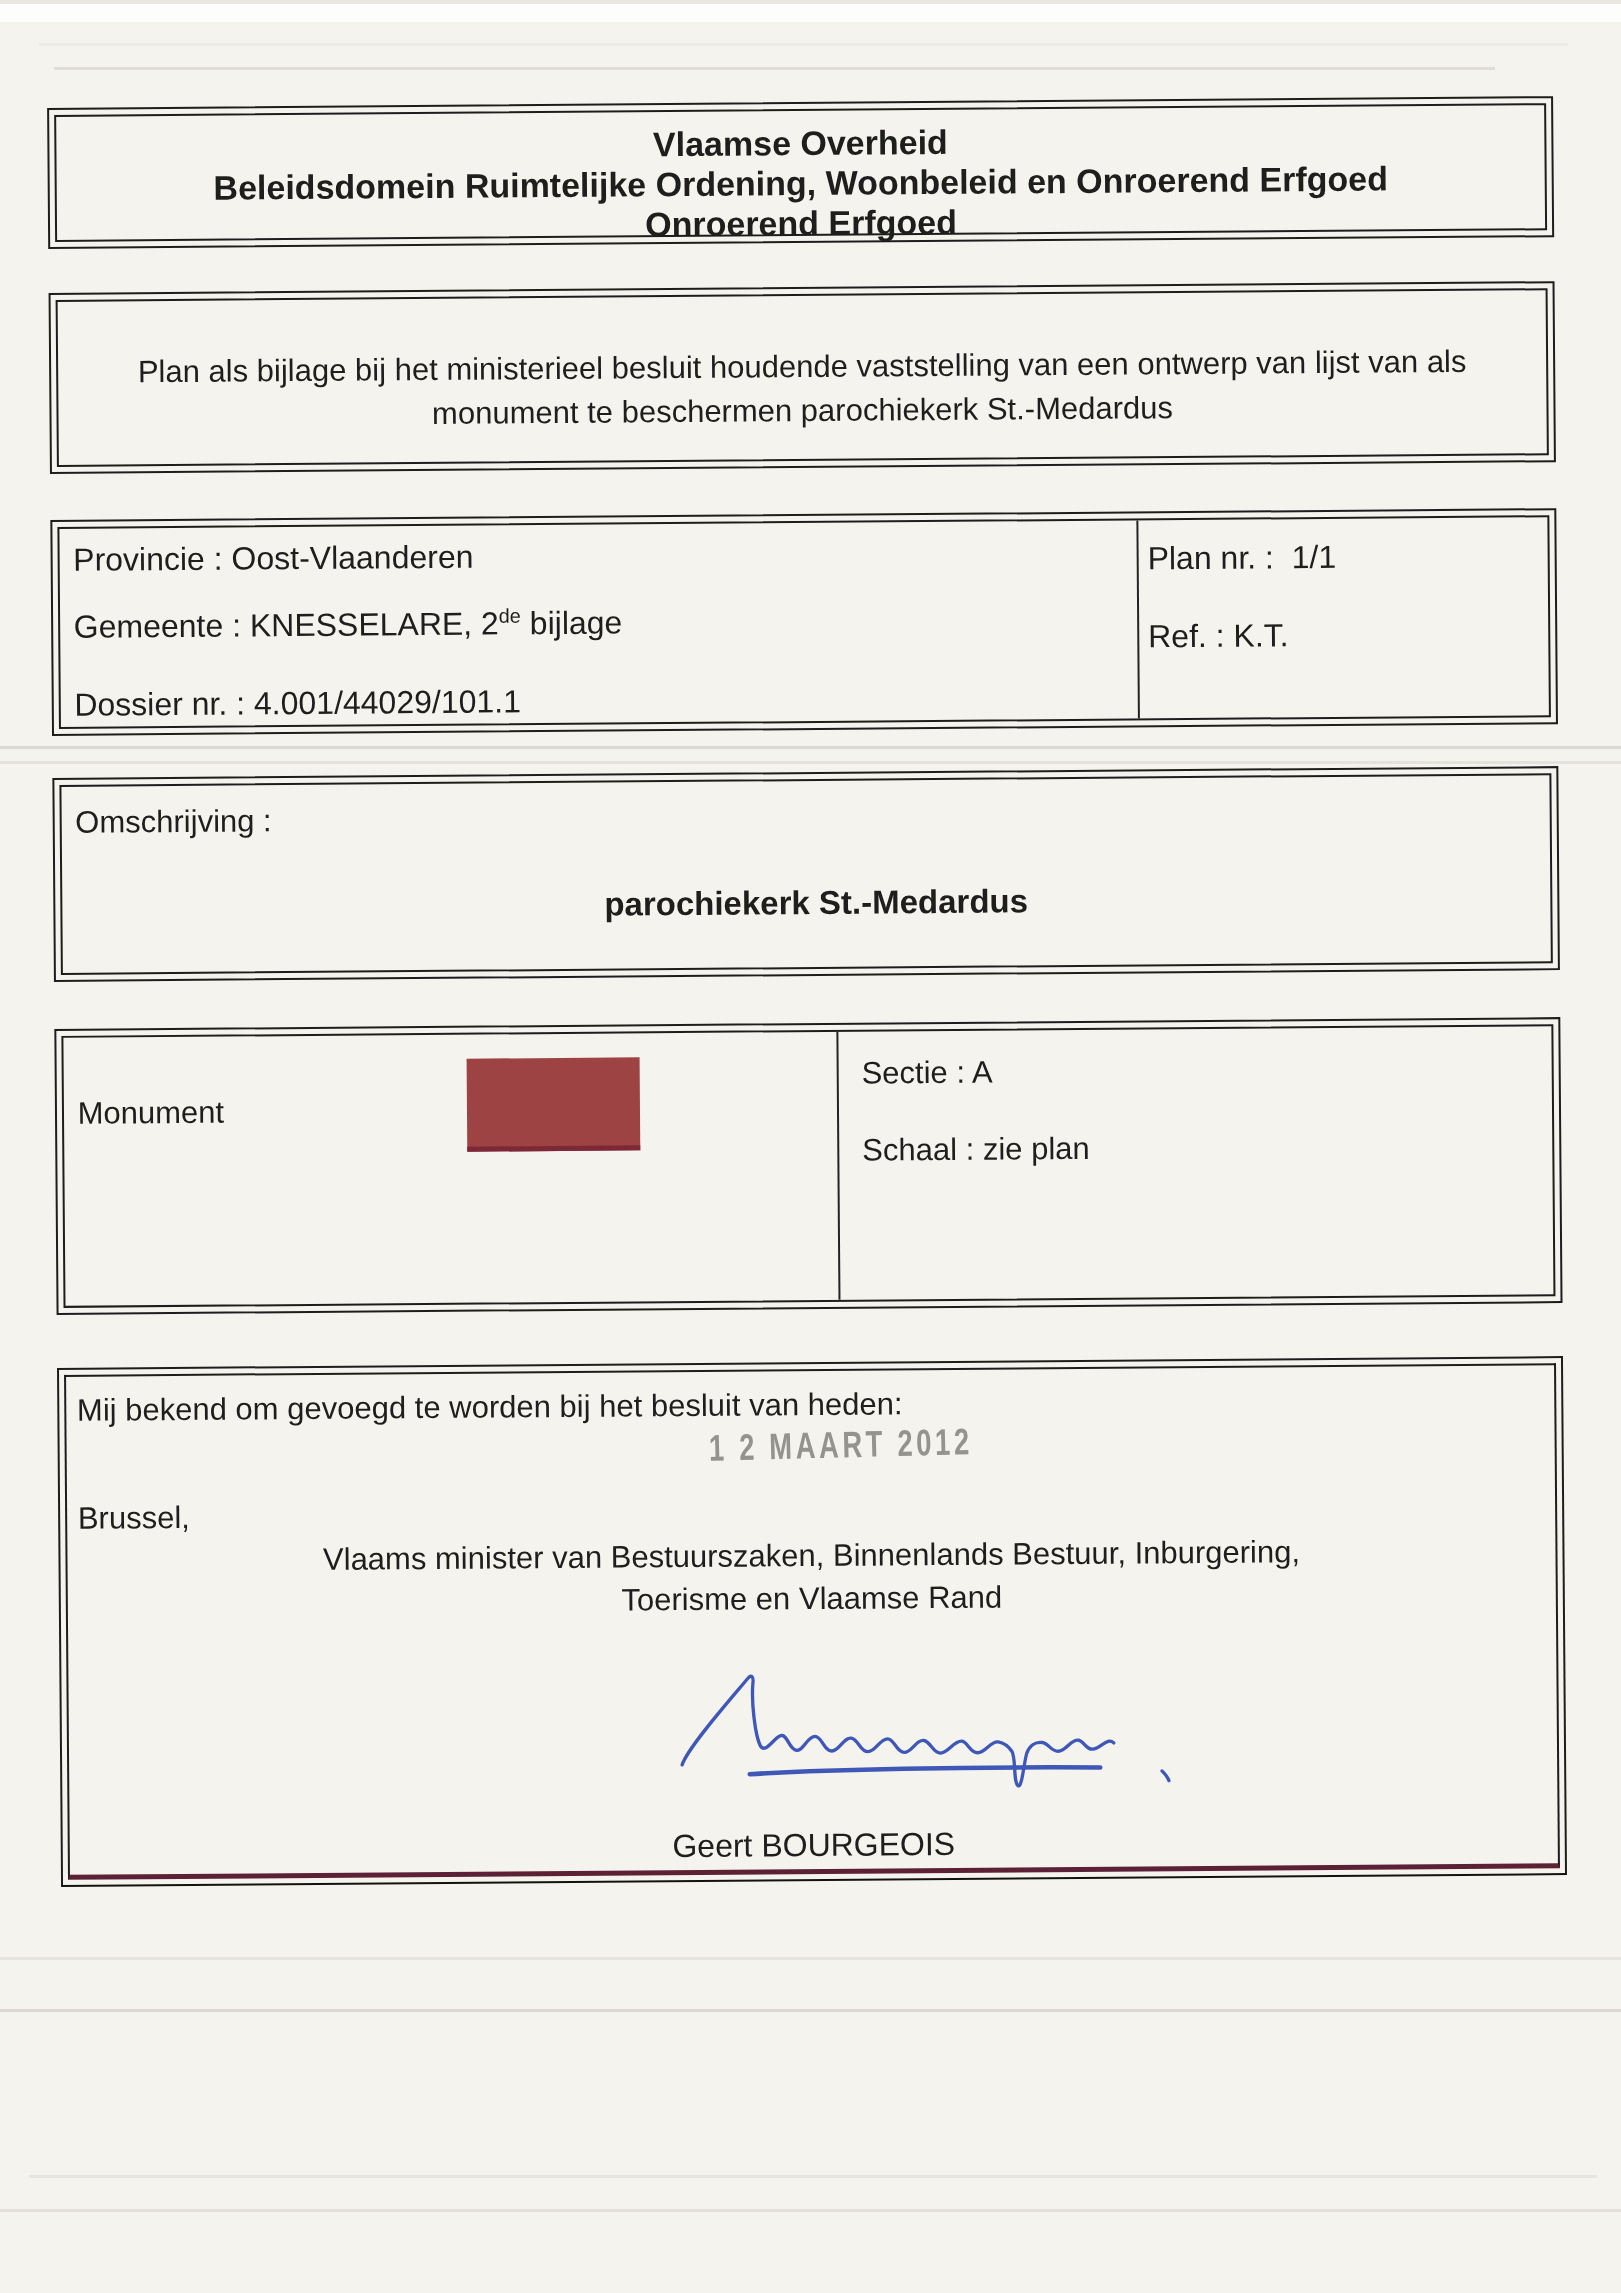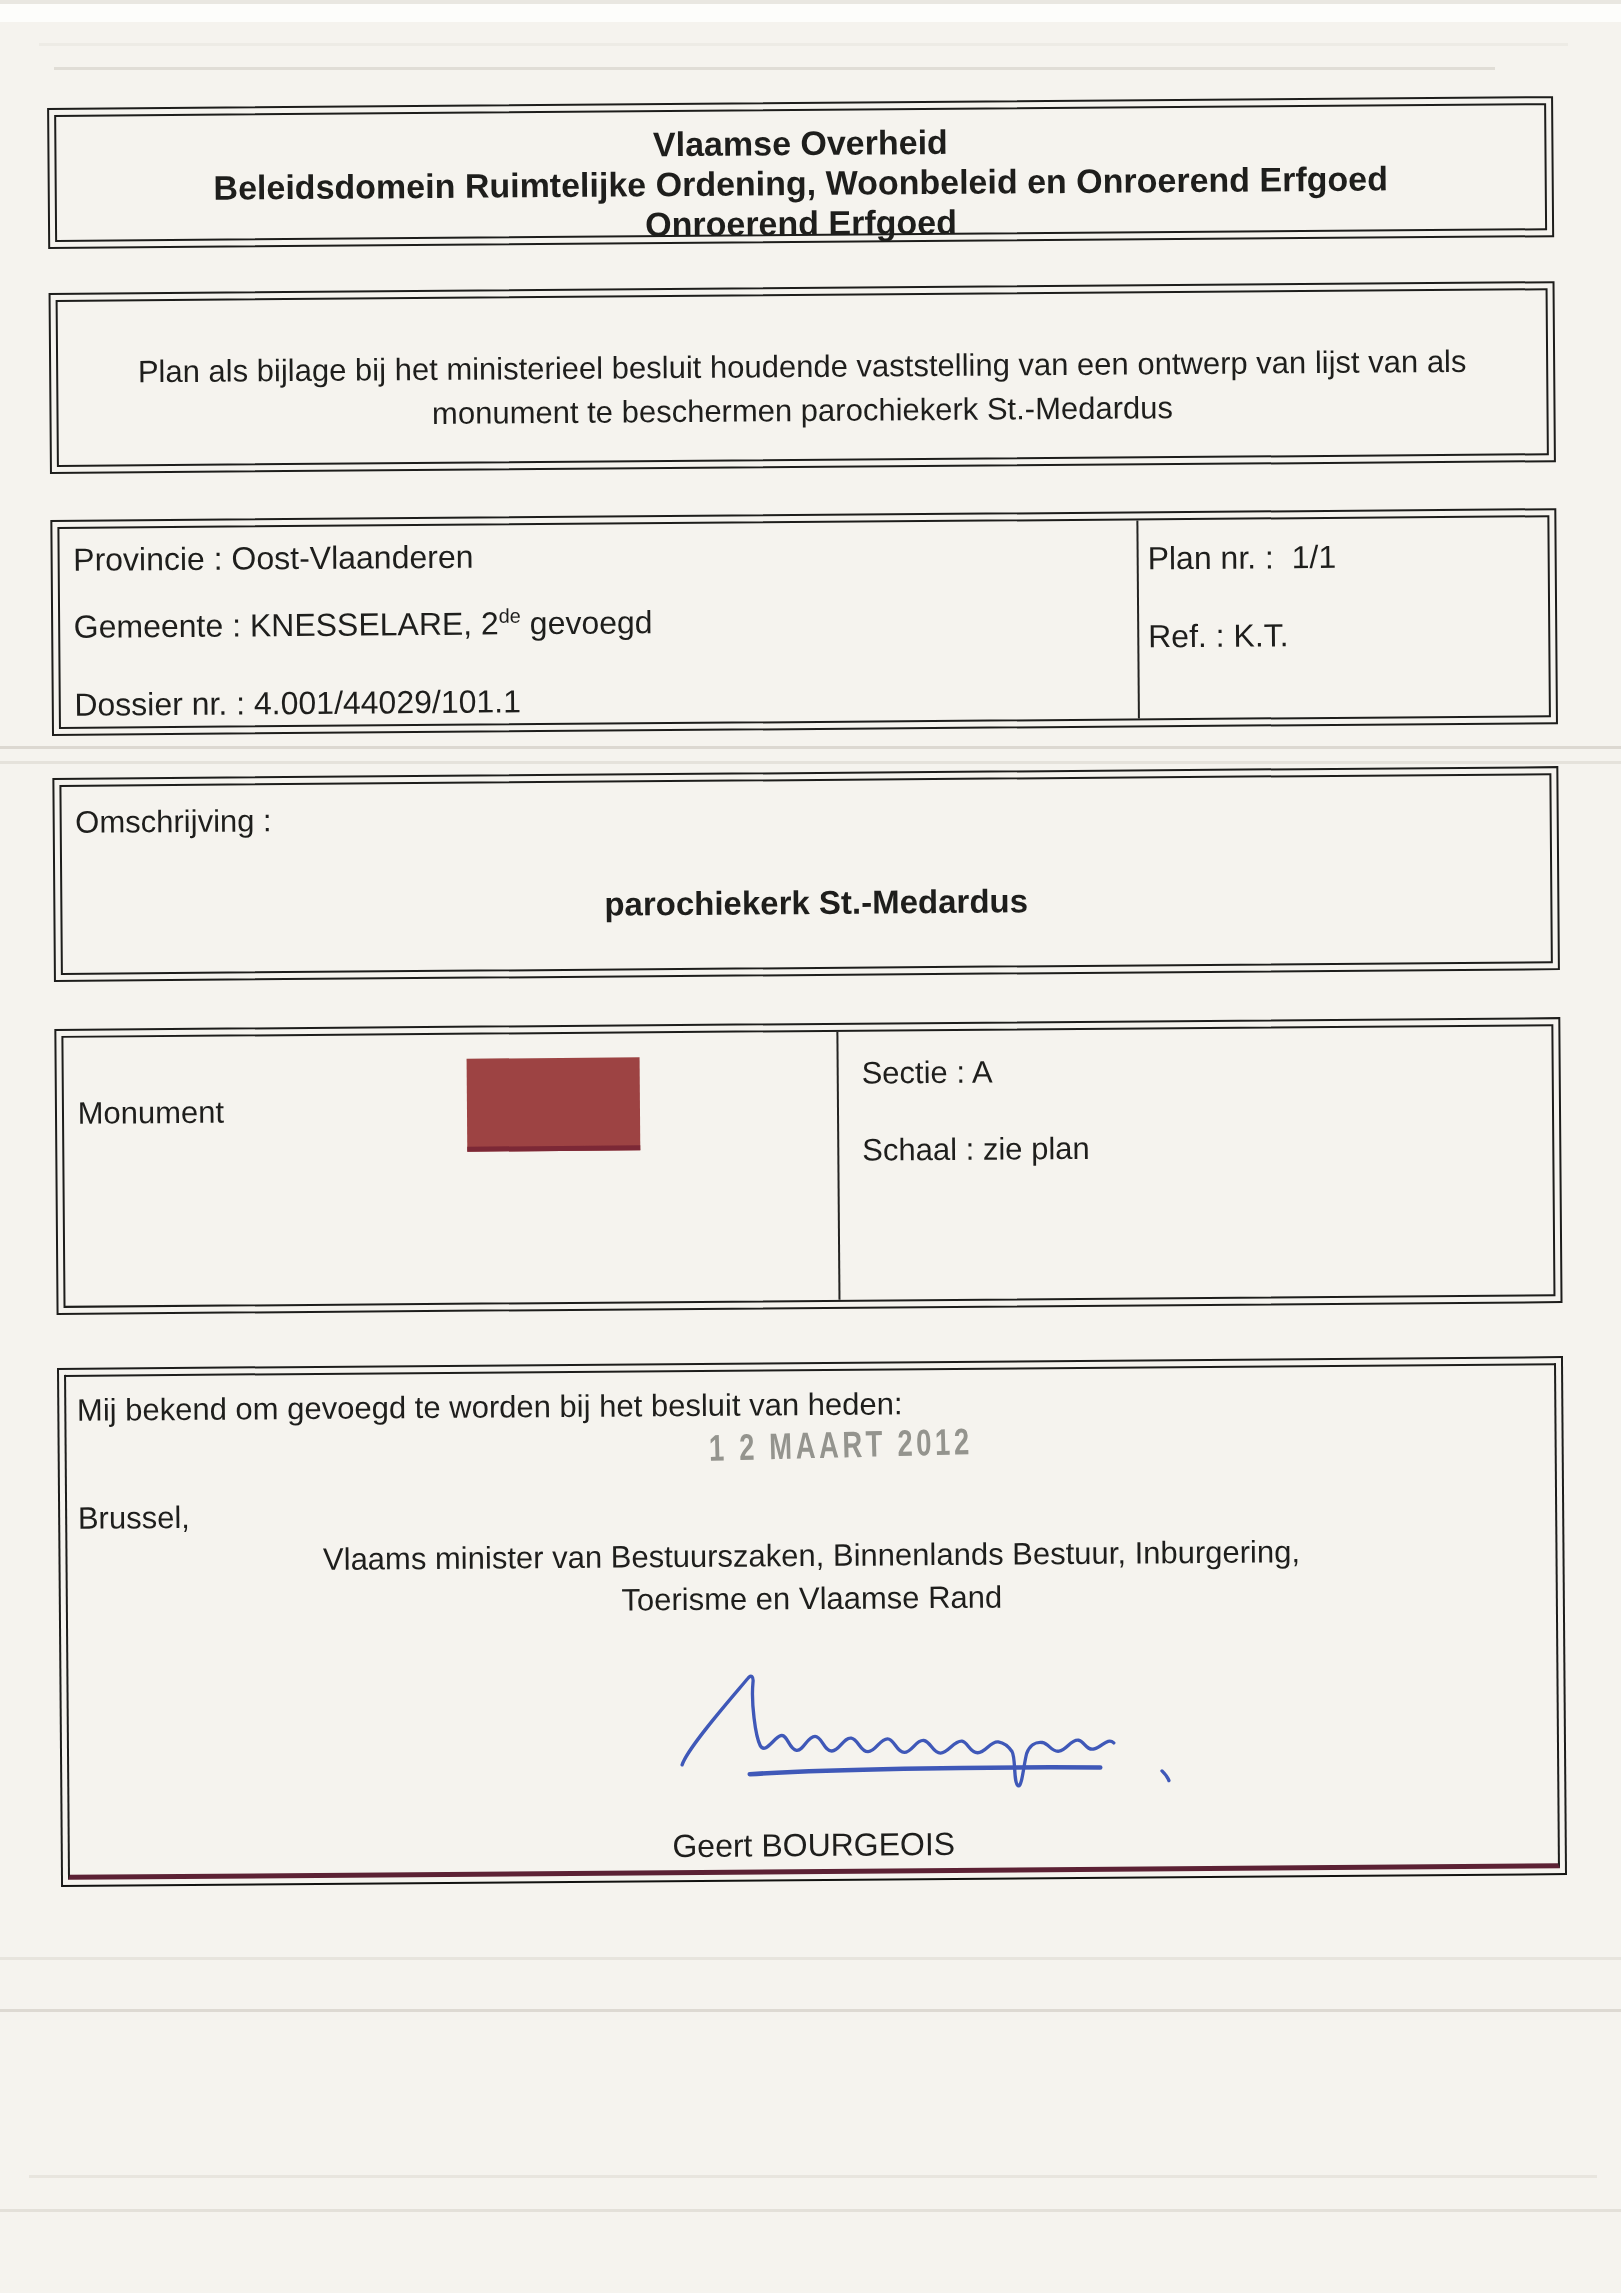--- a/index.html
+++ b/index.html
@@ -71,21 +71,21 @@
         <div class="subject abs" style="left:0;right:0;top:49px;">
           <div>Plan als bijlage bij het ministerieel besluit houdende vaststelling van een ontwerp van lijst van als</div>
           <div>monument te beschermen parochiekerk St.-Medardus</div>
         </div>
       </div>
     </div>
 
     <div class="box" style="top:510px;height:216px;">
       <div class="inner">
         <div class="t33 abs" style="left:13.7px;top:11.8px;">Provincie : Oost-Vlaanderen</div>
-        <div class="t33 abs" style="left:13.7px;top:79px;"><span>Gemeente : KNESSELARE, 2</span><span class="sup">de</span><span> gevoegd</span></div>
+        <div class="t33 abs" style="left:13.7px;top:79px;"><span>Gemeente : KNESSELARE, 2</span><span class="sup">de</span><span> bijlage</span></div>
         <div class="t33 abs" style="left:13.7px;top:157px;">Dossier nr. : 4.001/44029/101.1</div>
         <div class="vdiv" style="left:1077px;"></div>
         <div class="t33 abs" style="left:1088px;top:19.6px;">Plan nr. :&nbsp; 1/1</div>
         <div class="t33 abs" style="left:1088px;top:97px;">Ref. : K.T.</div>
       </div>
     </div>
 
     <div class="box" style="top:768px;height:204px;">
       <div class="inner">
         <div class="t abs" style="left:13.7px;top:17.6px;">Omschrijving :</div>

